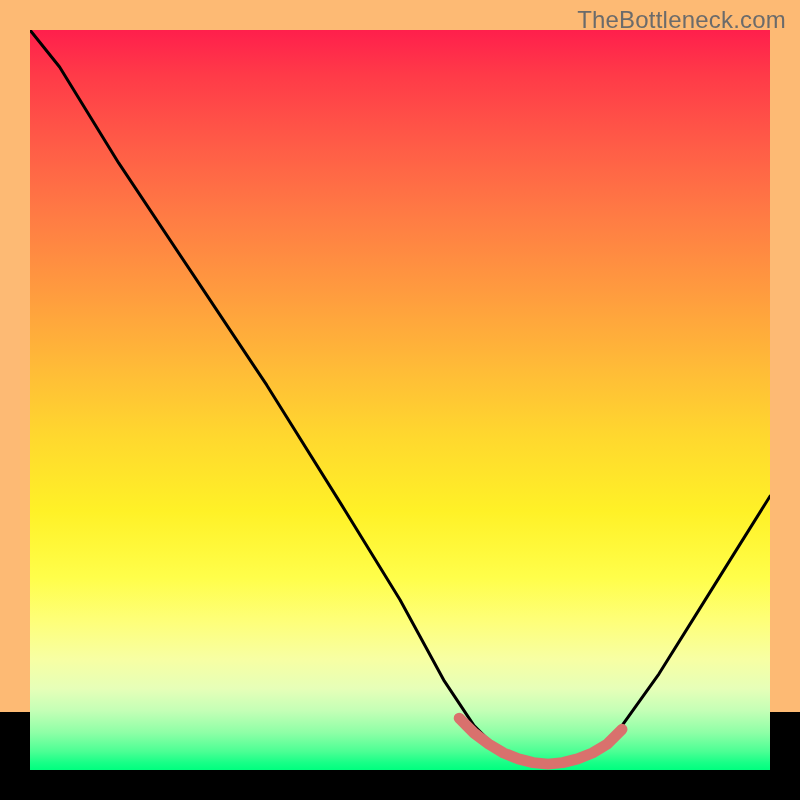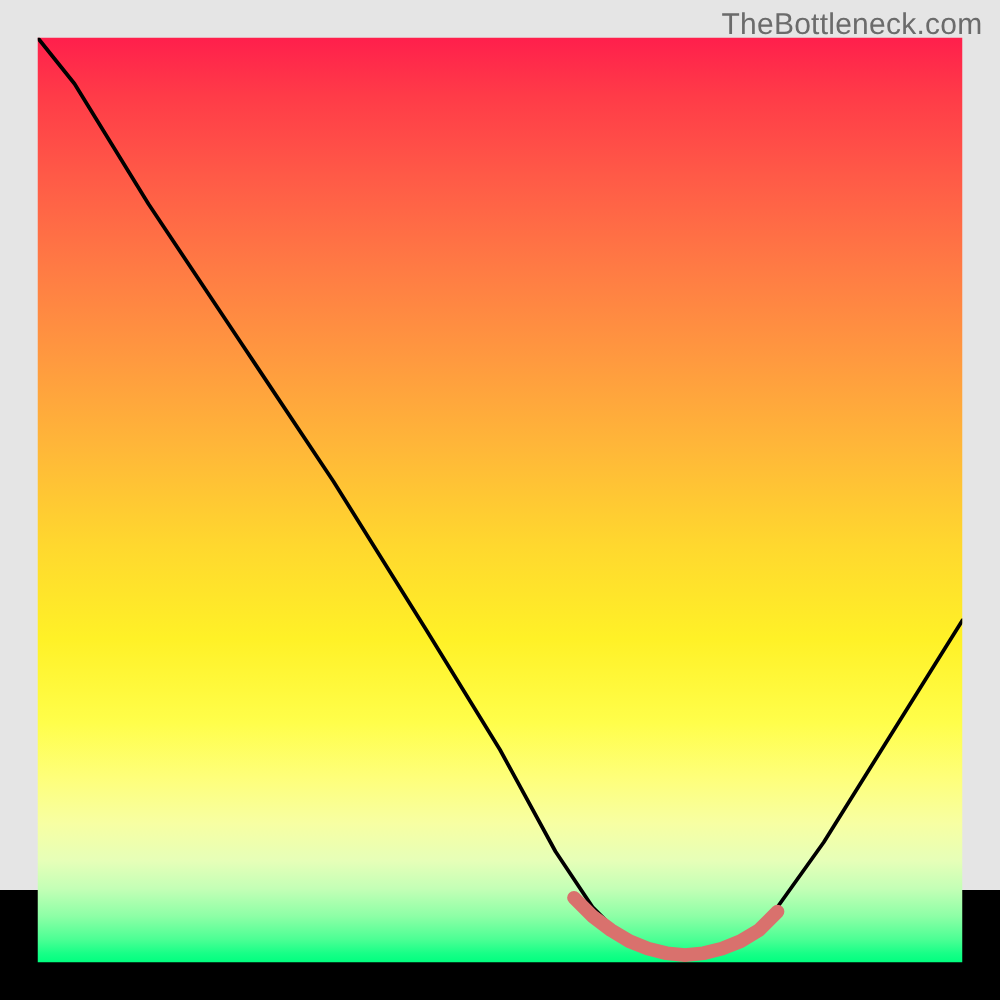--- a/index.html
+++ b/index.html
@@ -8,21 +8,21 @@
     width: 800px;
     height: 800px;
     background: #000;
     font-family: Arial, Helvetica, sans-serif;
     overflow: hidden;
   }
   .frame {
     position: relative;
     width: 800px;
     height: 712px;
-    background: #e5e5e5;
+    background: #fdba74;
   }
   .watermark {
     position: absolute;
     top: 6px;
     right: 14px;
     color: #6b6b6b;
     font-size: 24px;
     letter-spacing: 0.2px;
     z-index: 4;
   }

